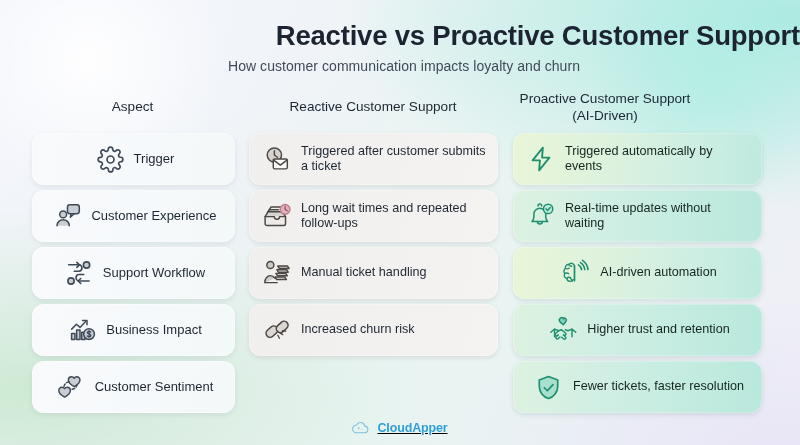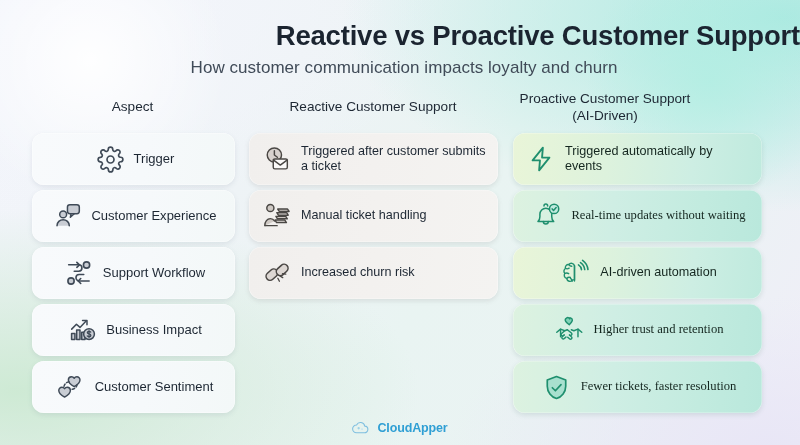--- a/index.html
+++ b/index.html
@@ -23,21 +23,21 @@
   .glowB{position:absolute;right:-40px;top:-40px;width:260px;height:240px;border-radius:50%;
     background:radial-gradient(circle,rgba(176,238,226,.75) 0%,rgba(176,238,226,0) 70%);}
 
   
   .title{
     position:absolute;left:0;right:0;top:20px;text-align:right;
     font-size:27.5px;font-weight:700;color:#1b2430;letter-spacing:-.2px;
   }
   .subtitle{
     position:absolute;left:8px;right:0;top:58px;text-align:center;
-    font-size:17px;font-weight:400;color:#404b58;letter-spacing:.05px;
+    font-size:14px;font-weight:400;color:#404b58;letter-spacing:.05px;
   }
 
   
   .colhead{position:absolute;text-align:center;font-size:13.6px;font-weight:500;color:#1d2733;line-height:1.25;}
   #h0{left:30px;width:205px;top:99px;}
   #h1{left:248px;width:250px;top:99px;}
   #h2{left:480px;width:250px;top:91px;}
 
   
   .col{position:absolute;top:133px;}
@@ -62,33 +62,32 @@
     box-shadow:0 2px 5px rgba(100,95,90,.14), 0 0 0 .5px rgba(255,255,255,.55) inset;
   }
   
   #c2 .card{
     background:linear-gradient(95deg,#e9f5d8 0%,#ddf2dd 38%,#cdeee3 72%,#bfeade 100%);
     box-shadow:0 2px 5px rgba(70,120,105,.16), 0 0 0 .5px rgba(255,255,255,.5) inset;
     justify-content:center;
   }
   #c2 .card.mintier{
     background:linear-gradient(95deg,#ddf2e0 0%,#cfeee4 40%,#c2ebdf 75%,#b9e8dc 100%);
-    font-family:Liberation Serif, serif;
   }
 
   .ico{flex:0 0 auto;width:34px;height:34px;display:flex;align-items:center;justify-content:center;margin-right:7px;}
   #c0 .ico{width:33px;}
   .txt{font-size:12.6px;line-height:1.23;color:#1d2733;font-weight:400;letter-spacing:.01px;}
   #c0 .txt{font-size:13px;}
   #c2 .txt{color:#14261f;}
 
   
   .logo{
     position:absolute;left:0;right:0;bottom:10px;display:flex;align-items:flex-end;
-    justify-content:center;gap:8px;
+    justify-content:center;gap:8px;text-decoration:underline;
   }
   .logo-text{font-size:12.5px;font-weight:700;color:#2f9fd4;letter-spacing:-.15px;}
 </style>
 </head>
 <body>
 
 <div id="stage">
   <div class="glowA"></div>
   <div class="glowB"></div>
 
@@ -175,20 +174,33 @@
         <svg width="29" height="29" viewBox="0 0 26 26" fill="none" stroke="#4a4744" stroke-width="1.3" stroke-linecap="round" stroke-linejoin="round">
           <circle cx="10.2" cy="9" r="6.4" fill="#d8d2ce" stroke="#4a4744"></circle>
           <path d="M10.2 5.1V9l2.7 2"></path>
           <rect x="9.2" y="12.6" width="12.6" height="8.8" rx="1.4" fill="#fbfaf9" stroke="#4a4744"></rect>
           <path d="M9.2 13.4l6.3 4.6 6.3-4.6"></path>
         </svg>
       </span>
       <span class="txt">Triggered after customer submits a ticket</span>
     </div>
 
+    <div class="card">
+      <span class="ico">
+        <svg width="29" height="29" viewBox="0 0 26 26" fill="none" stroke="#4a4744" stroke-width="1.3" stroke-linecap="round" stroke-linejoin="round">
+          <path d="M4 9.4l3.3-5h9.3"></path>
+          <path d="M5.6 6.9h8.2M6.8 9.3h6.6"></path>
+          <path d="M1.9 13.1l2.6-4.3h13l2.6 4.3" fill="#d8d2ce" stroke="#4a4744"></path>
+          <path d="M1.9 13.1v6.3a1.6 1.6 0 0 0 1.6 1.6h15.1a1.6 1.6 0 0 0 1.6-1.6v-6.3h-5.3a2.4 2.4 0 0 1-4.8 0z" fill="#eeeae7" stroke="#4a4744"></path>
+          <circle cx="19.8" cy="6.6" r="4.4" fill="#e6b3bd" stroke="#b97d8b"></circle>
+          <path d="M19.8 3.9v2.7l1.9 1.3" stroke="#8d5c68" stroke-width="1.2"></path>
+        </svg>
+      </span>
+      <span class="txt">Long wait times and repeated follow-ups</span>
+    </div>
 
     <div class="card">
       <span class="ico">
         <svg width="29" height="29" viewBox="0 0 26 26" fill="none" stroke="#4a4744" stroke-width="1.3" stroke-linecap="round" stroke-linejoin="round">
           <circle cx="6.6" cy="5.4" r="3.2" fill="#cfc9c4" stroke="#4a4744"></circle>
           <path d="M1.6 21.2c0-3.6 2.2-6.3 5-6.3 1.6 0 3 .9 3.9 2.2" fill="#cfc9c4" stroke="#4a4744"></path>
           <path d="M2.2 21.2h10.5"></path>
           <path d="M13.2 6.3h8.8l1.4 2.2h-8.8z" fill="#cfc9c4" stroke="#4a4744"></path>
           <path d="M12.4 9.6h8.8l1.4 2.2h-8.8z" fill="#e7e2de" stroke="#4a4744"></path>
           <path d="M11.6 12.9h8.8l1.4 2.2h-8.8z" fill="#cfc9c4" stroke="#4a4744"></path>

